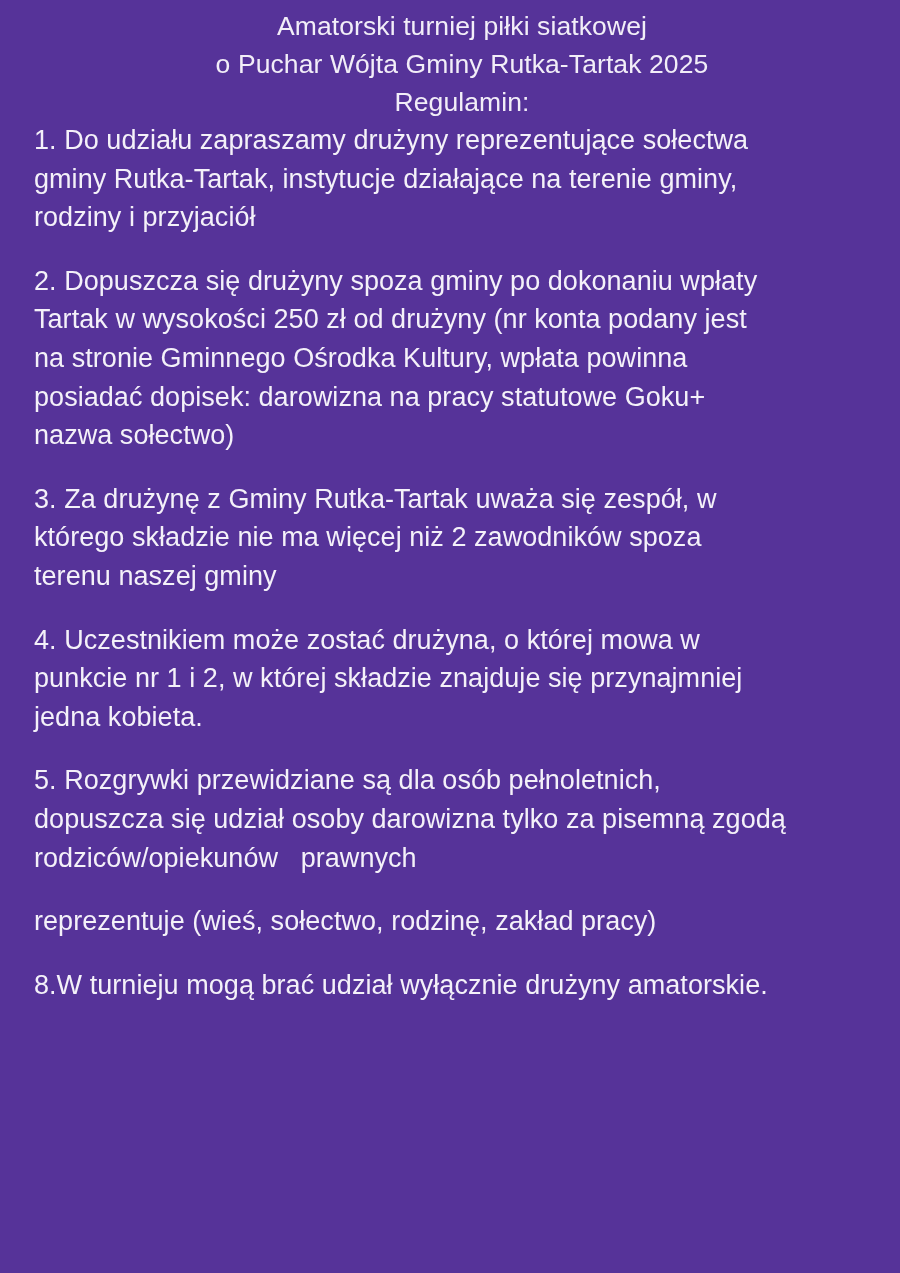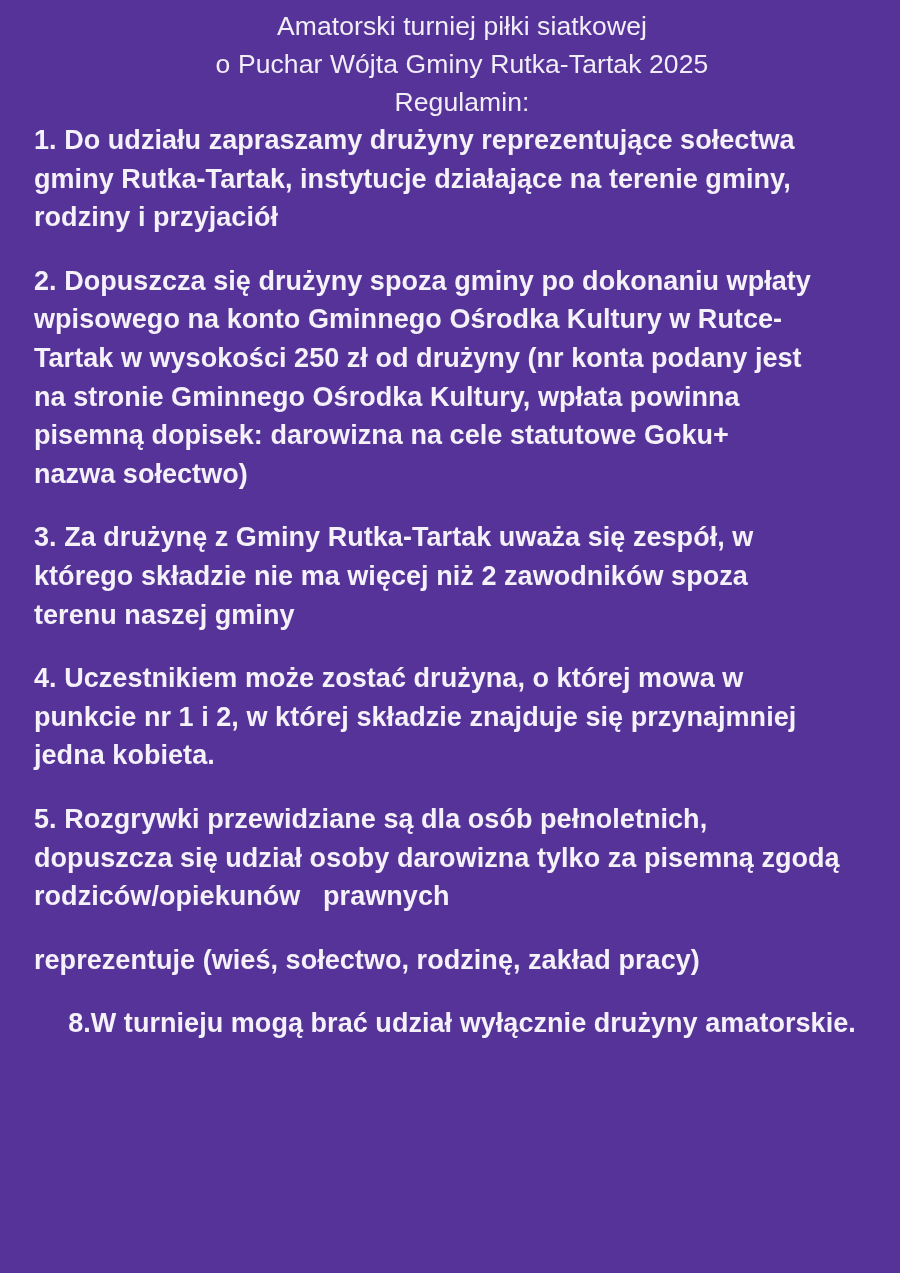--- a/index.html
+++ b/index.html
@@ -40,25 +40,23 @@
   }
 
   
   .rules {
     padding-left: 34px;
     padding-right: 10px;
     margin-top: 0px;
   }
   .rule {
     margin: 0 0 25px 0;
-    font-weight: bold;
   }
   .rule:last-child {
     margin-bottom: 16px;
-    text-align: center;
   }
   .rule-line {
     color: #f4f1f9;
     font-size: 27px;
     line-height: 38.6px;
     letter-spacing: 0.05px;
     white-space: pre;
   }
   .rule--last {
     margin-top: 2px;
@@ -78,24 +76,23 @@
   <div class="rules">
 
     <div class="rule">
       <div class="rule-line">1. Do udziału zapraszamy drużyny reprezentujące sołectwa</div>
       <div class="rule-line">gminy Rutka-Tartak, instytucje działające na terenie gminy,</div>
       <div class="rule-line">rodziny i przyjaciół</div>
     </div>
 
     <div class="rule">
       <div class="rule-line">2. Dopuszcza się drużyny spoza gminy po dokonaniu wpłaty</div>
-      <div class="rule-line">wpisowego na konto Gminnego Ośrodka Kultury w Rutce-</div>
       <div class="rule-line">Tartak w wysokości 250 zł od drużyny (nr konta podany jest</div>
       <div class="rule-line">na stronie Gminnego Ośrodka Kultury, wpłata powinna</div>
-      <div class="rule-line">pisemną dopisek: darowizna na cele statutowe Goku+</div>
+      <div class="rule-line">posiadać dopisek: darowizna na pracy statutowe Goku+</div>
       <div class="rule-line">nazwa sołectwo)</div>
     </div>
 
     <div class="rule">
       <div class="rule-line">3. Za drużynę z Gminy Rutka-Tartak uważa się zespół, w</div>
       <div class="rule-line">którego składzie nie ma więcej niż 2 zawodników spoza</div>
       <div class="rule-line">terenu naszej gminy</div>
     </div>
 
     <div class="rule">

